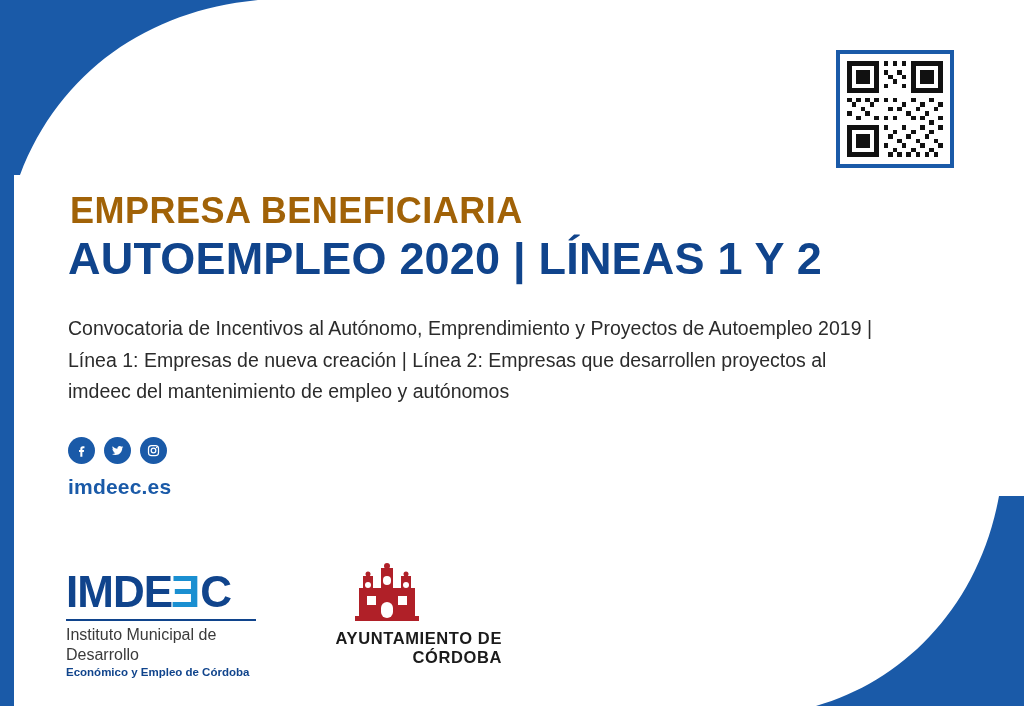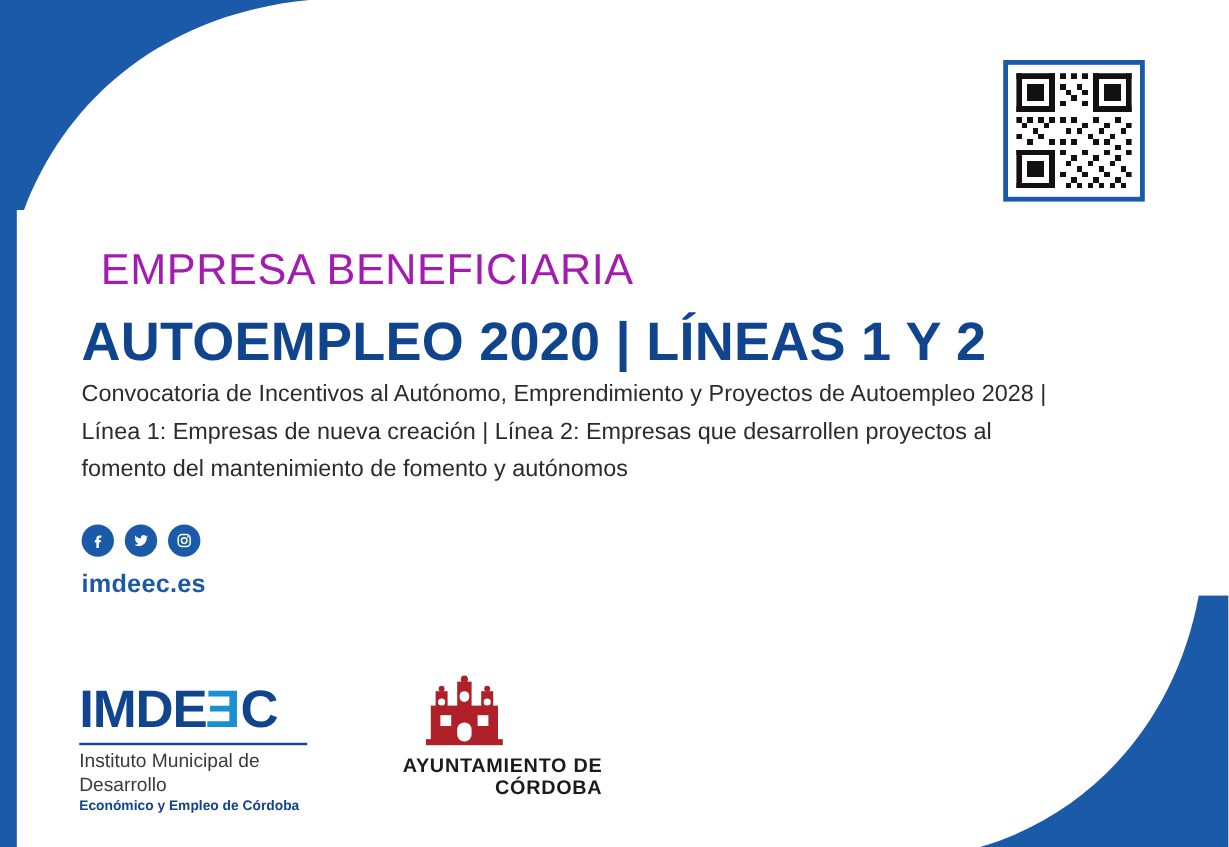--- a/index.html
+++ b/index.html
@@ -62,25 +62,25 @@
 
   
   .headline-wrap {
     position: absolute;
     left: 68px;
     top: 190px;
     width: 880px;
   }
   .headline-1 {
     font-size: 36px;
-    font-weight: normal;
+    font-weight: bold;
     letter-spacing: 0.5px;
-    color: #a21caf;
+    color: #a16207;
     line-height: 1.05;
-    margin: 16px;
+    margin: 2px;
   }
   .headline-2 {
     font-size: 45px;
     font-weight: bold;
     letter-spacing: 0.2px;
     color: #10448c;
     line-height: 1.12;
     margin: 4px 0 0 0;
   }
 
@@ -292,23 +292,23 @@
       </g>
     </svg>
   </div>
 
   <div class="headline-wrap">
     <div class="headline-1">EMPRESA BENEFICIARIA</div>
     <div class="headline-2">AUTOEMPLEO 2020 | LÍNEAS 1 Y 2</div>
   </div>
 
   <div class="body-copy">
-    <div>Convocatoria de Incentivos al Autónomo, Emprendimiento y Proyectos de Autoempleo 2028 |</div>
+    <div>Convocatoria de Incentivos al Autónomo, Emprendimiento y Proyectos de Autoempleo 2019 |</div>
     <div>Línea 1: Empresas de nueva creación | Línea 2: Empresas que desarrollen proyectos al</div>
-    <div>fomento del mantenimiento de fomento y autónomos</div>
+    <div>imdeec del mantenimiento de empleo y autónomos</div>
   </div>
 
   <div class="social-row">
     <span class="social-icon">
       <svg width="15" height="15" viewBox="0 0 24 24" xmlns="http://www.w3.org/2000/svg">
         <path fill="#ffffff" d="M14.5 8.2h2.2V5.2h-2.6c-2.5 0-4 1.5-4 4v2.1H8v3.1h2.1V22h3.3v-7.6h2.3l.4-3.1h-2.7V9.5c0-.9.4-1.3 1.1-1.3z"></path>
       </svg>
     </span>
     <span class="social-icon">
       <svg width="15" height="15" viewBox="0 0 24 24" xmlns="http://www.w3.org/2000/svg">

